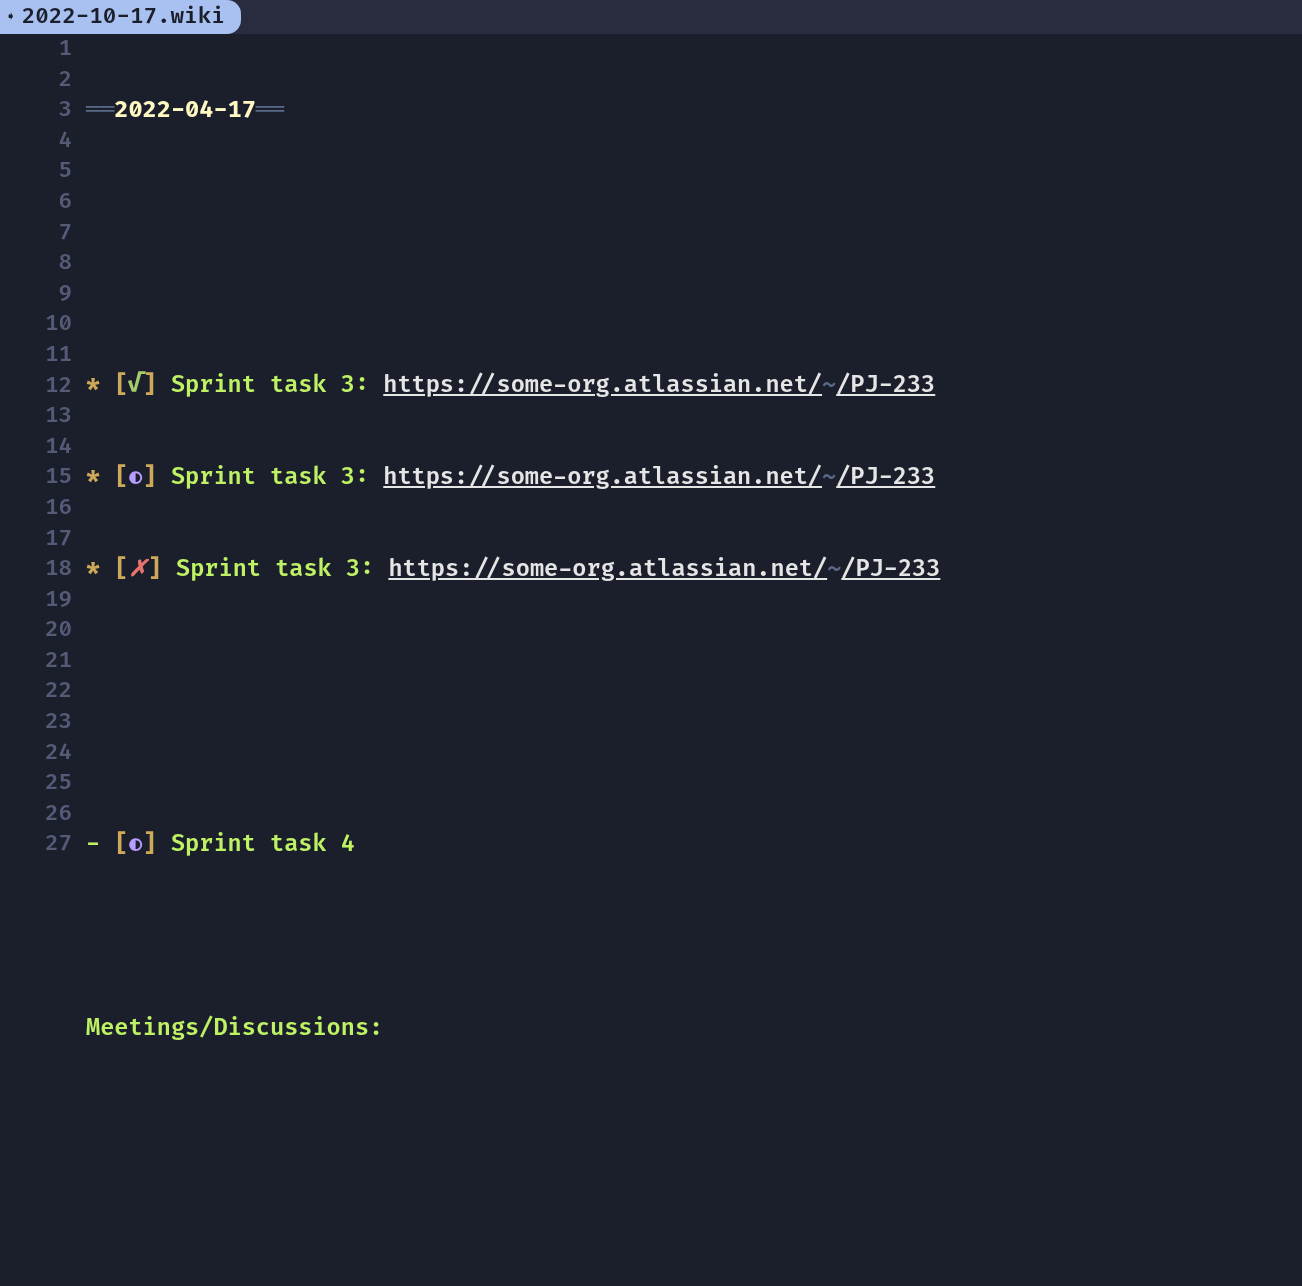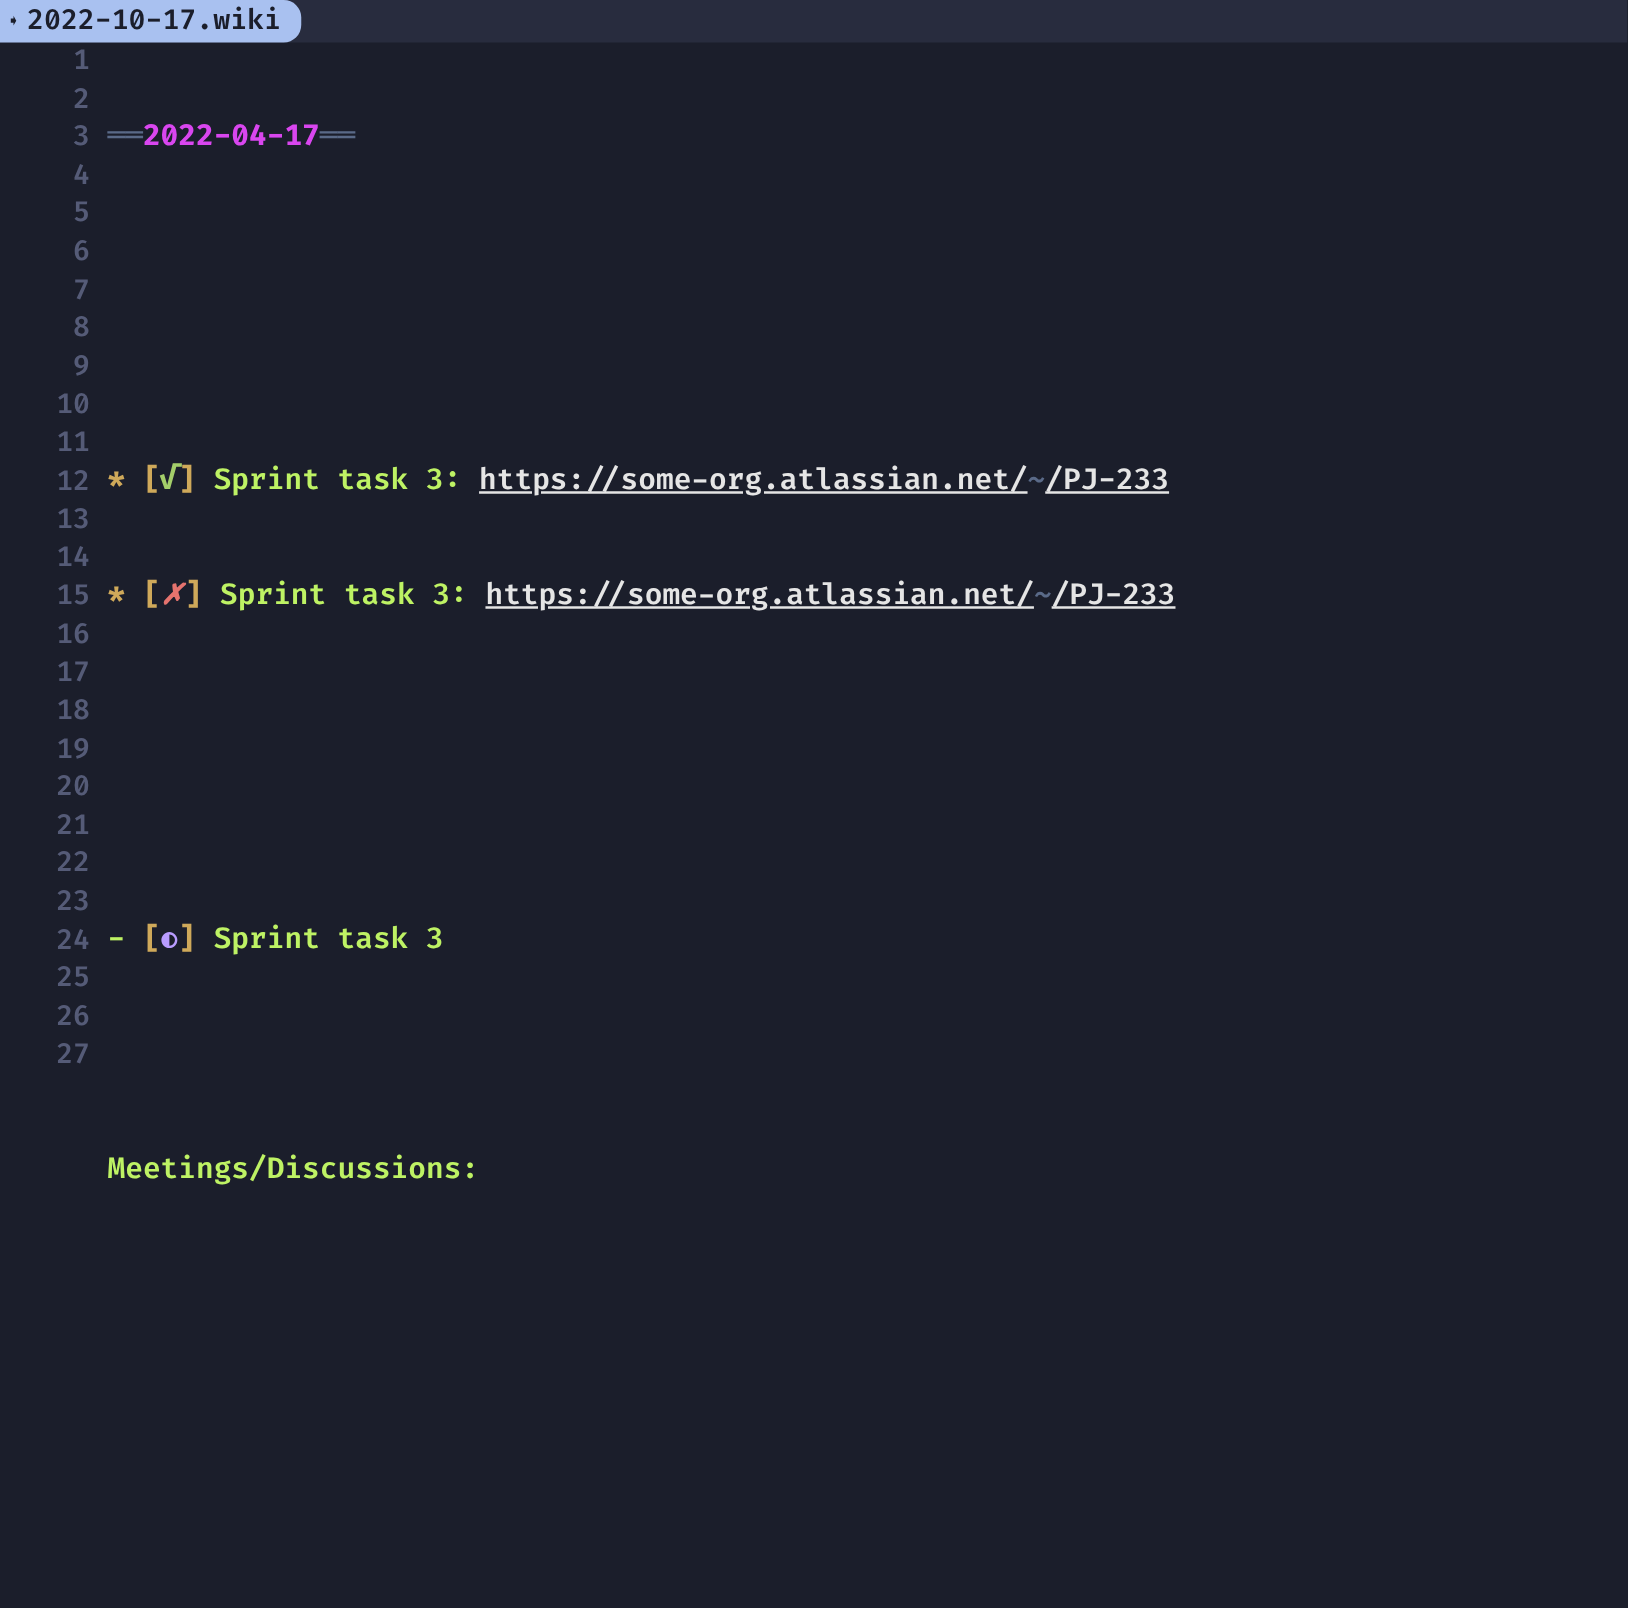--- a/index.html
+++ b/index.html
@@ -26,21 +26,21 @@
   .editor{display:flex;}
   .gutter{
     width:78px;text-align:right;color:#555b77;
     padding-right:6px;box-sizing:border-box;user-select:none;
     font-weight:600;
   }
   .gutter .n{height:30.6px;font-size:22px;}
   .code{padding-left:8px;white-space:pre;}
   .code .row{height:30.6px;}
   .hbar{color:#5a6a88;font-weight:700;}
-  .htext{color:#d946ef;font-weight:700;text-align:right;}
+  .htext{color:#fef9c3;font-weight:700;text-align:right;}
   .bullet{color:#cfa95a;font-weight:700;}
   .br{color:#cfa95a;font-weight:700;}
   .chk{color:#a4ce6a;font-weight:700;}
   .chkdot{color:#b99cff;font-weight:700;}
   .chkx{color:#e5736e;font-weight:700;font-style:italic;}
   .plain{color:#bef264;font-weight:600;}
   .link{color:#e5e5e5;text-decoration:underline;font-weight:600;}
   .tilde{color:#5a6a88;font-weight:600;}
 </style>
 </head>
@@ -83,24 +83,25 @@
       <div class="n">25</div>
       <div class="n">26</div>
       <div class="n">27</div>
     </div>
 
     <div class="code">
       <div class="row"><span class="hbar">══</span><span class="htext">2022-04-17</span><span class="hbar">══</span></div>
       <div class="row"></div>
       <div class="row"></div>
       <div class="row"><span class="bullet">*</span><span class="plain"> </span><span class="br">[</span><span class="chk">√</span><span class="br">]</span><span class="plain"> </span><span class="plain">Sprint task 3: </span><span class="link">https://some-org.atlassian.net/</span><span class="tilde">~</span><span class="link">/PJ-233</span></div>
+      <div class="row"><span class="bullet">*</span><span class="plain"> </span><span class="br">[</span><span class="chkdot">◐</span><span class="br">]</span><span class="plain"> </span><span class="plain">Sprint task 3: </span><span class="link">https://some-org.atlassian.net/</span><span class="tilde">~</span><span class="link">/PJ-233</span></div>
       <div class="row"><span class="bullet">*</span><span class="plain"> </span><span class="br">[</span><span class="chkx">✗</span><span class="br">]</span><span class="plain"> </span><span class="plain">Sprint task 3: </span><span class="link">https://some-org.atlassian.net/</span><span class="tilde">~</span><span class="link">/PJ-233</span></div>
       <div class="row"></div>
       <div class="row"></div>
-      <div class="row"><span class="plain">-</span><span class="plain"> </span><span class="br">[</span><span class="chkdot">◐</span><span class="br">]</span><span class="plain"> </span><span class="plain">Sprint task 3</span></div>
+      <div class="row"><span class="plain">-</span><span class="plain"> </span><span class="br">[</span><span class="chkdot">◐</span><span class="br">]</span><span class="plain"> </span><span class="plain">Sprint task 4</span></div>
       <div class="row"></div>
       <div class="row"><span class="plain">Meetings/Discussions:</span></div>
       
       
       
       
       
       
       
       

